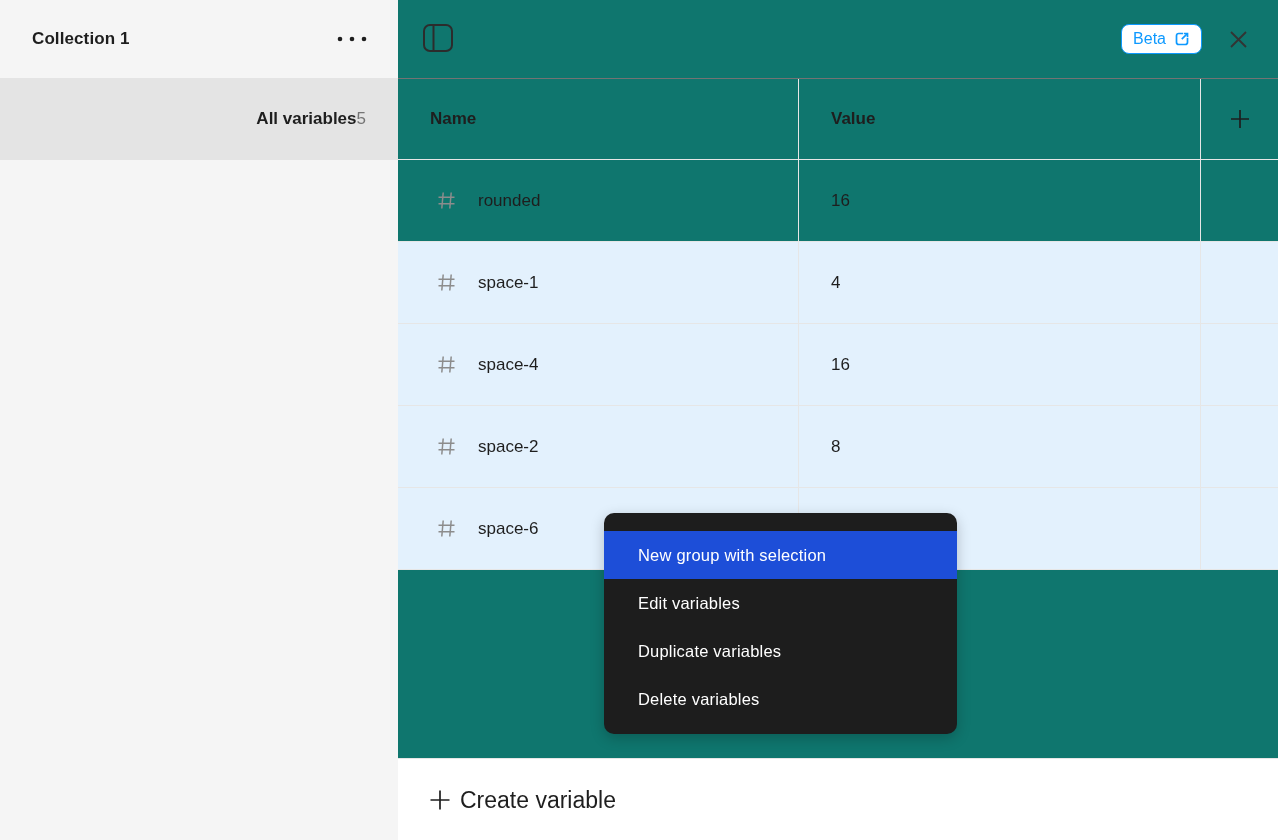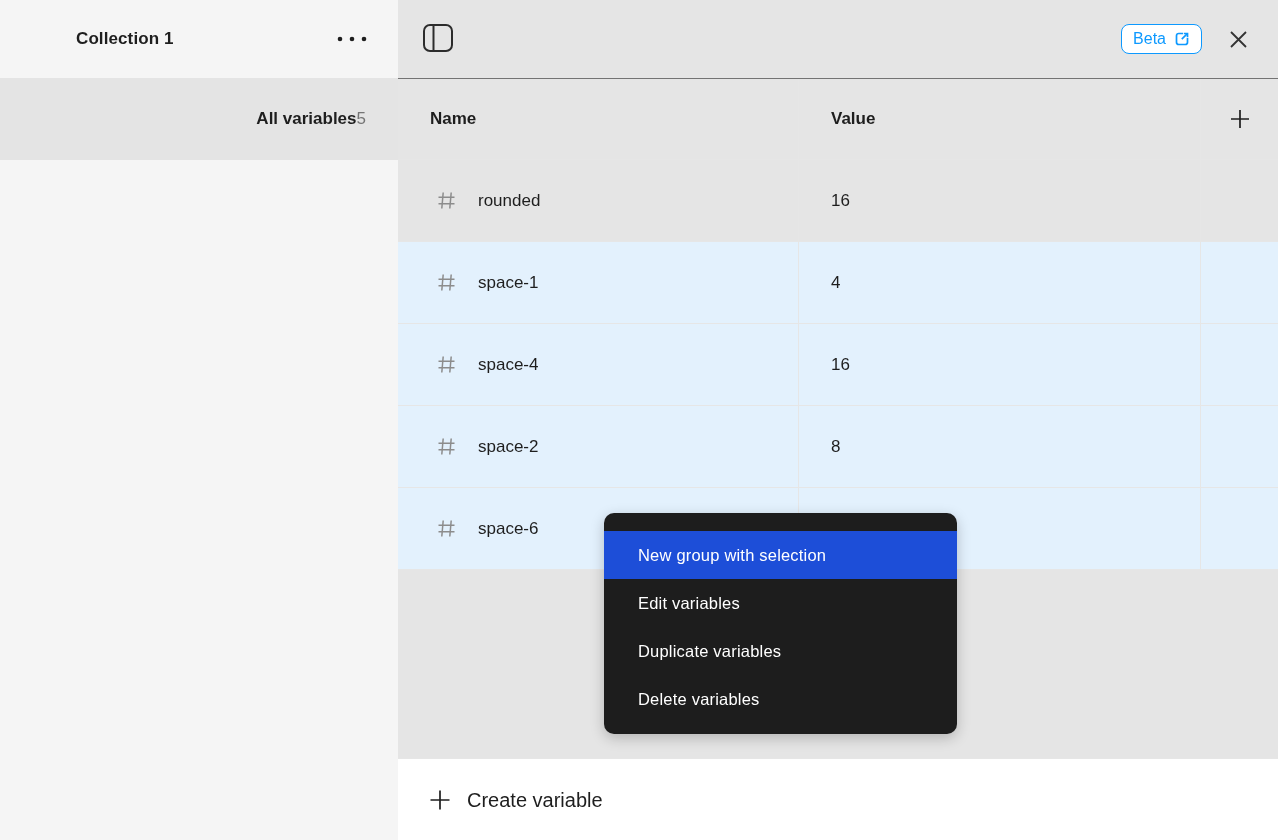--- a/index.html
+++ b/index.html
@@ -3,31 +3,31 @@
 <meta charset="utf-8">
 <style>
   * { margin:0; padding:0; box-sizing:border-box; }
   html,body { width:1278px; height:840px; }
   body { font-family:"Liberation Sans","DejaVu Sans",sans-serif; color:#1e1e1e; background:#fff; }
   .screen { position:relative; width:1278px; height:840px; overflow:hidden; background:#fff; }
 
   
   .sidebar { position:absolute; left:0; top:0; width:398px; height:840px; background:#f5f5f5; }
   .sidebar-header { height:78px; display:flex; align-items:center; justify-content:space-between;
-                    padding:0 26px 0 32px;margin-left:44px; }
+                    padding:0 26px 0 32px; }
   .collection-title { font-size:17px; font-weight:700; letter-spacing:.1px; }
   .ellipsis-btn { background:none; border:none; cursor:pointer; padding:6px 4px; display:flex; align-items:center; }
   .sidebar-item { height:82px; display:flex; align-items:center; justify-content:flex-end;
                   padding:0 32px; cursor:pointer; }
   .sidebar-item.selected { background:#e4e4e4; }
   .sidebar-item-label { font-size:17px; font-weight:700; }
   .sidebar-item-count { font-size:17px; color:#757575; font-weight:400; }
 
   
-  .main { position:absolute; left:398px; top:0; width:880px; height:840px; background:#e5e5e5; }
+  .main { position:absolute; left:398px; top:0; width:880px; height:840px; background:#0f766e; }
   .topbar { position:relative; height:78px; }
   .panel-toggle-btn { position:absolute; left:23px; top:22px; background:none; border:none; cursor:pointer; padding:2px; display:flex; }
   .topbar-right { position:absolute; right:27px; top:0; height:78px; display:flex; align-items:center; gap:24px; }
   .beta-badge { display:flex; align-items:center; gap:8px; height:30px; padding:0 11px;
                 border:1.5px solid #0d99ff; border-radius:8px; color:#0d99ff; font-size:16px;
                 background:#fff; cursor:pointer; }
   .close-btn { background:none; border:none; cursor:pointer; padding:2px; display:flex; }
 
   
   .table-header { display:flex; height:82px; border-top:1px solid #737373; border-bottom:1px solid #e6e6e6; }
@@ -40,21 +40,21 @@
   .vrow { display:flex; height:82px; border-bottom:1px solid #e6e6e6; cursor:default; }
   .vrow.selected { background:#e3f1fd; }
   .vrow .cell-name { padding-left:39px; }
   .hash { width:19px; height:19px; margin-right:22px; flex:0 0 auto; }
   .vname, .vvalue { font-size:17px; color:#1e1e1e; }
 
   
   .bottom-bar { position:absolute; left:0; top:758px; width:880px; height:82px;
                 border-top:1px solid #e6e6e6; background:#fff; }
   .create-variable { position:absolute; left:30px; top:0; height:82px; display:flex; align-items:center;
-                     gap:15px; background:none; border:none; cursor:pointer; font-size:20px; color:#1e1e1e;
+                     gap:8px; background:none; border:none; cursor:pointer; font-size:23px; color:#1e1e1e;
                      font-family:inherit; }
 
   
   .context-menu { position:absolute; left:604px; top:513px; width:353px; background:#1d1d1d;
                   border-radius:10px; padding:18px 0 11px 0; box-shadow:0 4px 14px rgba(0,0,0,.22);
                   z-index:10; }
   .menu-item { height:48px; display:flex; align-items:center; padding-left:34px; font-size:16.5px;
                color:#fff; cursor:pointer; letter-spacing:.2px; }
   .menu-item.highlighted { background:#1d4ed8; }
 </style>

